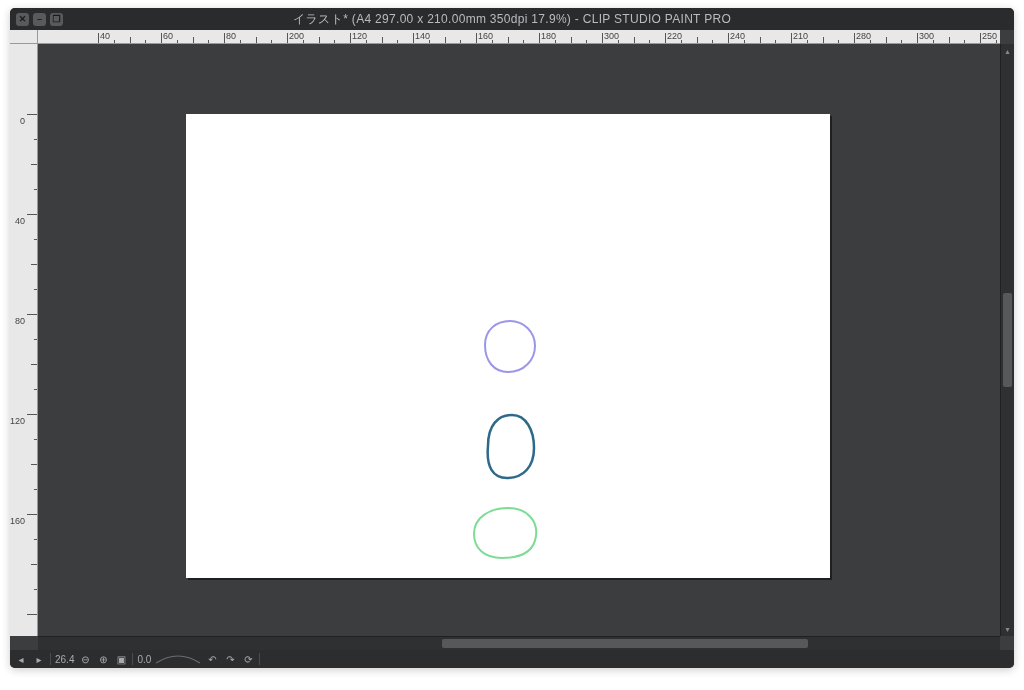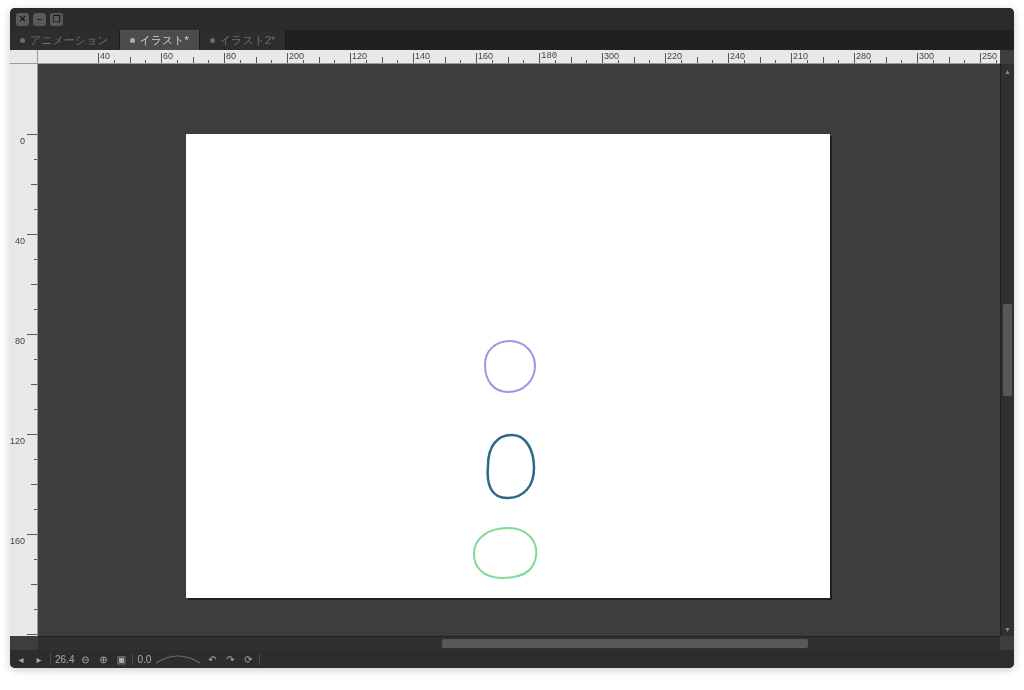--- a/index.html
+++ b/index.html
@@ -247,33 +247,23 @@
 <body>
 
 <div class="app-window">
 
   <div class="titlebar">
     <div class="titlebar-buttons">
       <div class="tb-btn">✕</div>
       <div class="tb-btn">–</div>
       <div class="tb-btn">❐</div>
     </div>
+    <div class="titlebar-title">イラスト* (A4 297.00 x 210.00mm 350dpi 17.9%)  - CLIP STUDIO PAINT PRO</div>
   </div>
 
-  <div class="tabbar">
-    <div class="tab">
-        <span>アニメーション</span>
-      </div>
-    <div class="tab active">
-        <span>イラスト*</span>
-      </div>
-    <div class="tab">
-        <span>イラスト2*</span>
-      </div>
-  </div>
 
   <div class="workspace">
 
     <div class="ruler-corner"></div>
 
     <div class="ruler-h">
       <div class="ticks" id="ruler-h-ticks">
           <div class="tick major" style="left: 60px;"></div>
           <div class="tick-label" style="left: 60px;">40</div>
           <div class="tick minor" style="left: 75.75px;"></div>
@@ -303,21 +293,21 @@
           <div class="tick-label" style="left: 375px; text-align: center;">140</div>
           <div class="tick minor" style="left: 390.75px;"></div>
           <div class="tick mid" style="left: 406.5px;"></div>
           <div class="tick minor" style="left: 422.25px;"></div>
           <div class="tick major" style="left: 438px;"></div>
           <div class="tick-label" style="left: 438px;">160</div>
           <div class="tick minor" style="left: 453.75px;"></div>
           <div class="tick mid" style="left: 469.5px;"></div>
           <div class="tick minor" style="left: 485.25px;"></div>
           <div class="tick major" style="left: 501px;"></div>
-          <div class="tick-label" style="left: 501px; font-family: Liberation Mono, monospace;">180</div>
+          <div class="tick-label" style="left: 501px;">180</div>
           <div class="tick minor" style="left: 516.75px;"></div>
           <div class="tick mid" style="left: 532.5px;"></div>
           <div class="tick minor" style="left: 548.25px;"></div>
           <div class="tick major" style="left: 564px;"></div>
           <div class="tick-label" style="left: 564px;">300</div>
           <div class="tick minor" style="left: 579.75px;"></div>
           <div class="tick mid" style="left: 595.5px;"></div>
           <div class="tick minor" style="left: 611.25px;"></div>
           <div class="tick major" style="left: 627px;"></div>
           <div class="tick-label" style="left: 627px;">220</div>

